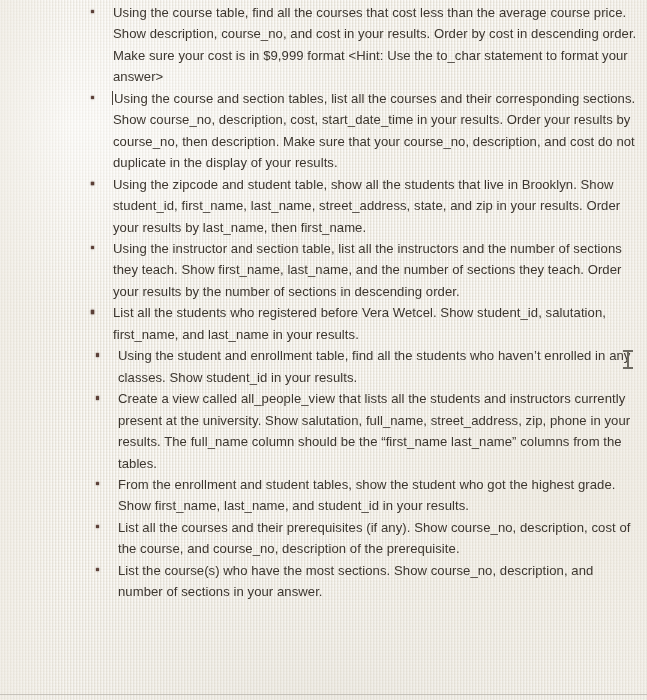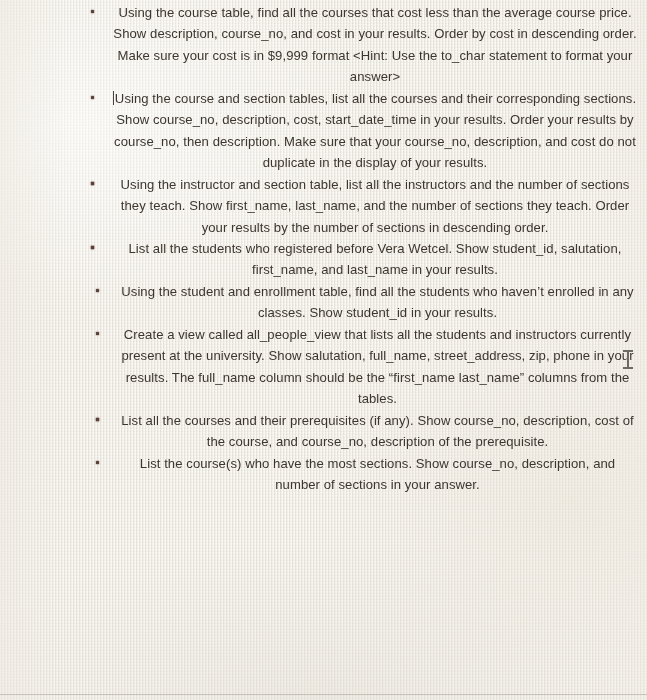--- a/index.html
+++ b/index.html
@@ -36,21 +36,20 @@
         rgba(246,243,236,0.35) 2px,
         rgba(246,243,236,0.35) 3px),
       repeating-linear-gradient(0deg,
         rgba(255,255,255,0.34) 0px,
         rgba(255,255,255,0.34) 1px,
         rgba(219,214,203,0.26) 1px,
         rgba(219,214,203,0.26) 2px,
         rgba(247,244,238,0.20) 2px,
         rgba(247,244,238,0.20) 3px);
     box-sizing: border-box;
-    text-align: center;
   }
 
   
   #page::before {
     content: "";
     position: absolute;
     inset: 0;
     pointer-events: none;
     background:
       linear-gradient(90deg, rgba(237,233,224,0.55) 0px, rgba(237,233,224,0.0) 70px),
@@ -156,26 +155,27 @@
 </head>
 <body>
 
 <div id="page">
 
   <div class="doc-body">
     <ul class="bullet-list">
         <li class="bullet-item"><span class="bullet-marker"></span><span>Using the course table, find all the courses that cost less than the average course price.  Show description, course_no, and cost in your  results.  Order by cost in descending order.  Make sure your cost is in $9,999 format &lt;Hint: Use the to_char statement to format your answer&gt;</span></li>
         <li class="bullet-item"><span class="bullet-marker"></span><span class="text-caret"></span><span>Using the course and section tables, list all the courses and their corresponding sections.  Show course_no, description, cost, start_date_time in your results.  Order your results by course_no, then description.  Make sure that your course_no, description, and cost do not duplicate in the display of your results.</span></li>
         <li class="bullet-item"><span class="bullet-marker"></span></li>
+        <li class="bullet-item"><span class="bullet-marker"></span><span>Using the zipcode and student table, show all the students that live in Brooklyn.  Show student_id,  first_name, last_name, street_address, state, and zip in your results.  Order your results by last_name, then first_name.</span></li>
         <li class="bullet-item"><span class="bullet-marker"></span><span>Using the instructor and section table, list all the instructors and the number of sections they teach.  Show first_name, last_name, and the number of sections they teach.  Order your results by the number of sections in descending order.</span></li>
         <li class="bullet-item"><span class="bullet-marker"></span></li>
         <li class="bullet-item"><span class="bullet-marker"></span><span>List all the students who registered before Vera Wetcel.   Show student_id, salutation, first_name, and last_name in your results.</span></li>
         <li class="bullet-item indented"><span class="bullet-marker"></span><span>Using the student and enrollment table, find all the students who haven’t enrolled in any classes. Show student_id in your results.</span></li>
         <li class="bullet-item indented"><span class="bullet-marker"></span><span>Create a view called all_people_view that lists all the students and instructors currently present at the university.  Show salutation, full_name, street_address, zip, phone in your results.  The full_name column should be the “first_name last_name”  columns from the tables.</span></li>
-        <li class="bullet-item indented"><span class="bullet-marker"></span></li>
+        <li class="bullet-item indented"><span class="bullet-marker"></span><span>From the enrollment and student tables, show the student who got the highest grade.  Show first_name, last_name, and student_id in your results.</span></li>
         <li class="bullet-item indented"><span class="bullet-marker"></span><span>List all the courses and their prerequisites (if any).  Show course_no, description, cost of the course, and course_no, description of the prerequisite.</span></li>
         <li class="bullet-item indented"><span class="bullet-marker"></span><span>List the course(s) who have the most sections.  Show course_no, description, and number of sections in your answer.</span></li>
       </ul>
   </div>
 
   <div id="mouse-ibeam">
     <div class="cap-top"></div>
     <div class="stem"></div>
     <div class="cap-bot"></div>
   </div>

